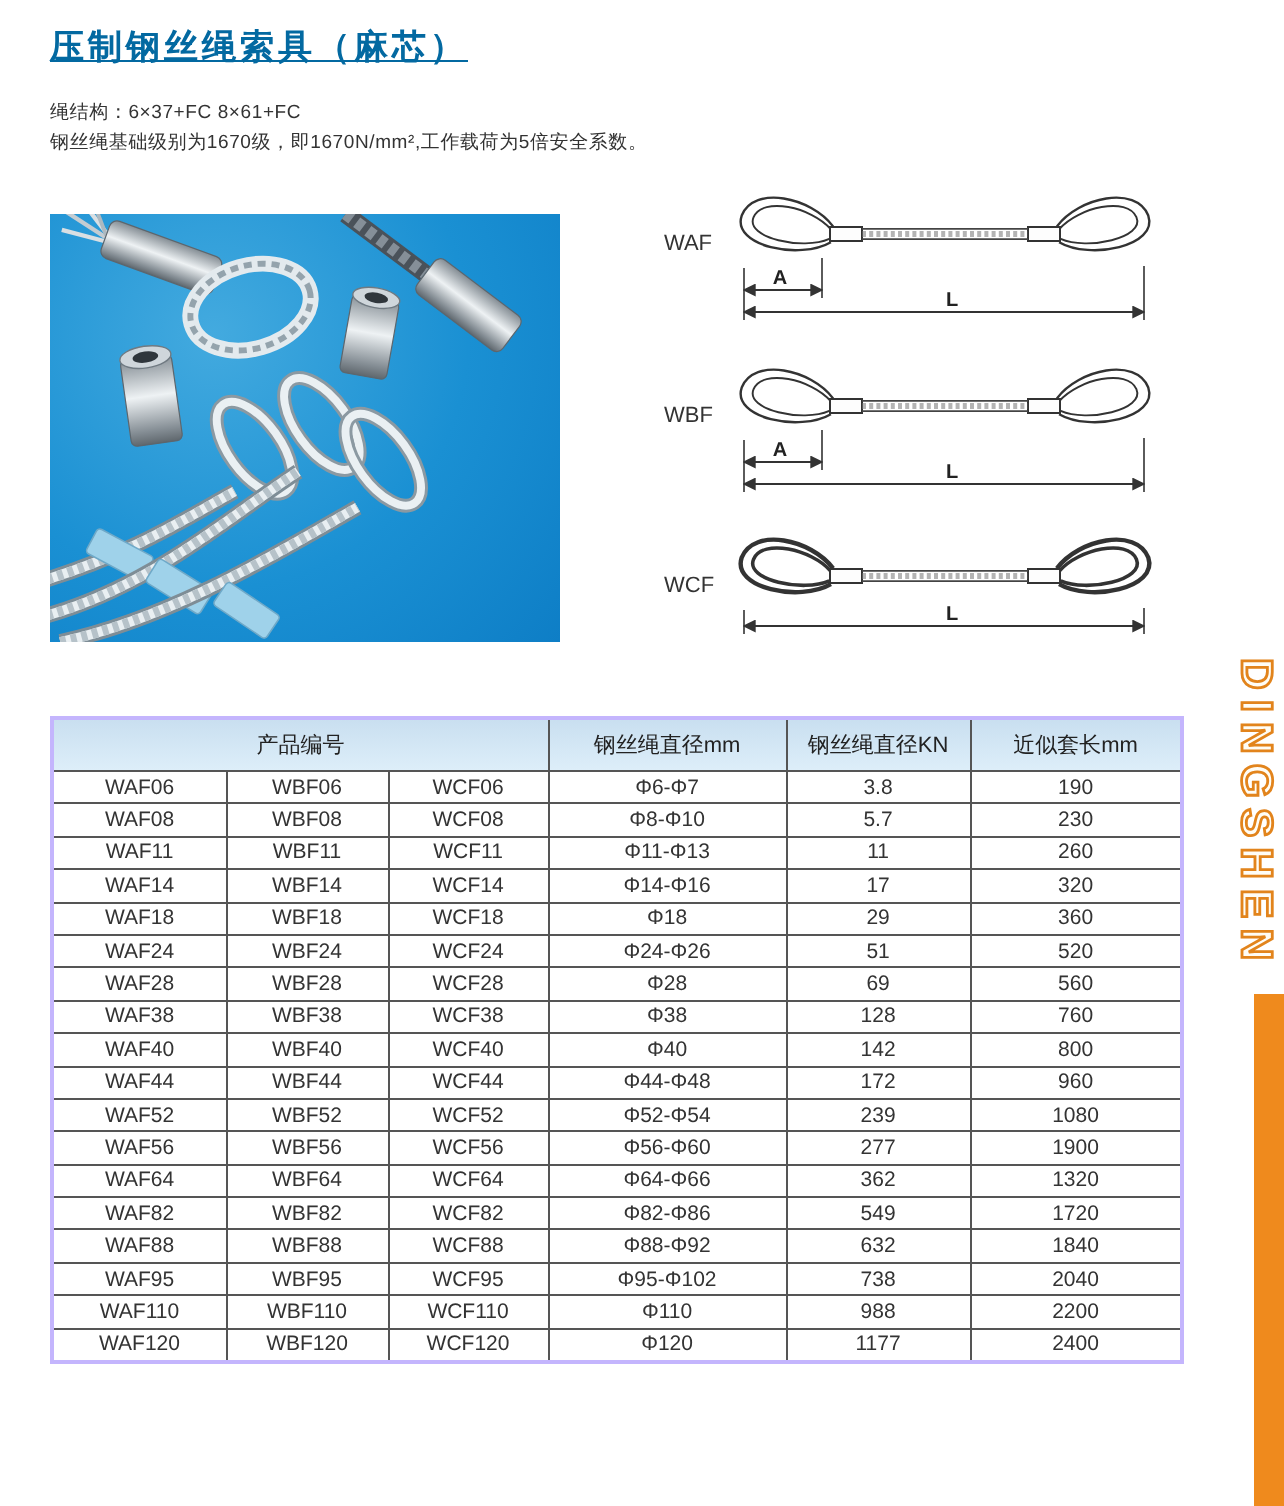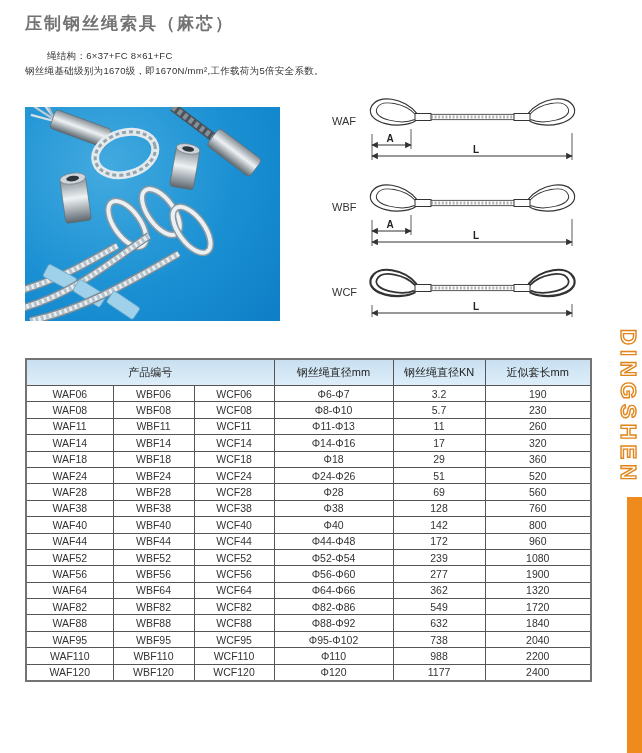--- a/index.html
+++ b/index.html
@@ -1,33 +1,33 @@
 <!DOCTYPE html>
 <html><head>
 <meta charset="utf-8">
 <style>
   html,body{margin:0;padding:0;background:#fff;}
   .page{position:relative;width:642px;height:753px;background:#fff;overflow:hidden;
         font-family:"Liberation Sans","DejaVu Sans",sans-serif;}
   .page-title{position:absolute;left:25px;top:12px;margin:0;font-size:17px;font-weight:bold;
-        letter-spacing:2px;color:#737373;}
+        letter-spacing:2px;color:#0369a1;text-decoration:underline;}
   .spec-line{position:absolute;left:25px;margin:0;font-size:9.5px;color:#333;letter-spacing:.3px;}
-  .spec-line.l1{top:50px;margin-left:22px;}
+  .spec-line.l1{top:50px;}
   .spec-line.l2{top:65px;}
   .photo{position:absolute;left:25px;top:107px;width:255px;height:214px;
         background:radial-gradient(circle at 32% 28%, #43aadf 0%, #1a90d3 55%, #0e7ec6 100%);}
   .photo svg{display:block;width:100%;height:100%;}
   .diagrams{position:absolute;left:318px;top:95px;width:276px;height:240px;}
   .brand-vertical{position:absolute;left:615px;top:329px;height:176px;
         writing-mode:vertical-rl;text-orientation:mixed;
         font-weight:bold;font-size:22px;letter-spacing:5px;
         color:#fffdf6;-webkit-text-stroke:1.4px #e2841c;}
   .accent-bar{position:absolute;left:627px;top:497px;width:15px;height:256px;background:#ef8a1d;}
   .spec-table{position:absolute;left:25px;top:358px;width:565px;border-collapse:collapse;
-        table-layout:fixed;border:2px solid #737373;}
+        table-layout:fixed;border:2px solid #c4b5fd;}
   .spec-table th,.spec-table td{border:1px solid #555;text-align:center;vertical-align:middle;
         padding:0;color:#222;overflow:hidden;white-space:nowrap;}
   .spec-table thead th{height:25px;font-size:11px;font-weight:400;
         background:linear-gradient(#c9dff0,#ddeef9);}
   .spec-table tbody td{height:15.4px;font-size:10.5px;color:#333;}
 </style>
 </head>
 <body>
 
 <div class="page">
@@ -215,21 +215,21 @@
         <th>钢丝绳直径KN</th>
         <th>近似套长mm</th>
       </tr>
     </thead>
     <tbody id="spec-table-body">
         <tr>
           <td>WAF06</td>
           <td>WBF06</td>
           <td>WCF06</td>
           <td>Φ6-Φ7</td>
-          <td>3.2</td>
+          <td>3.8</td>
           <td>190</td>
         </tr>
         <tr>
           <td>WAF08</td>
           <td>WBF08</td>
           <td>WCF08</td>
           <td>Φ8-Φ10</td>
           <td>5.7</td>
           <td>230</td>
         </tr>

